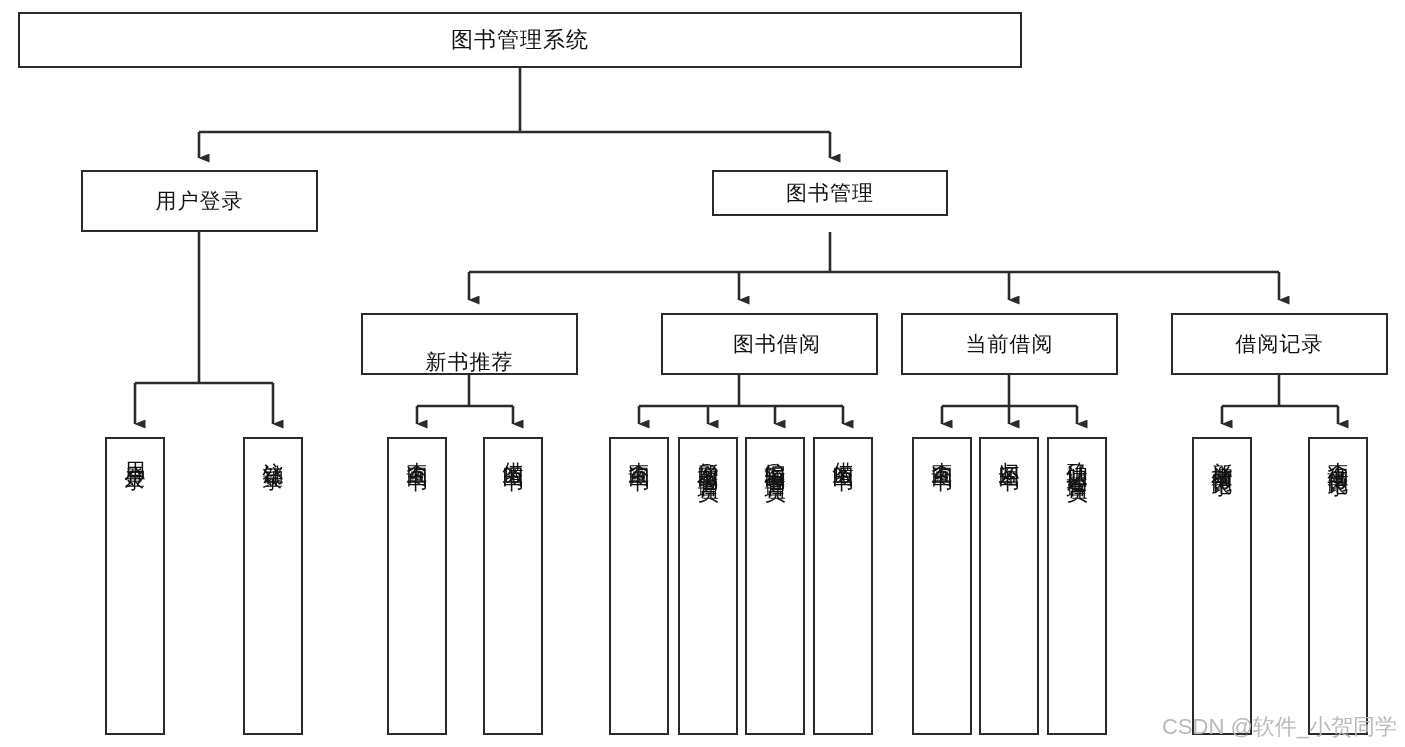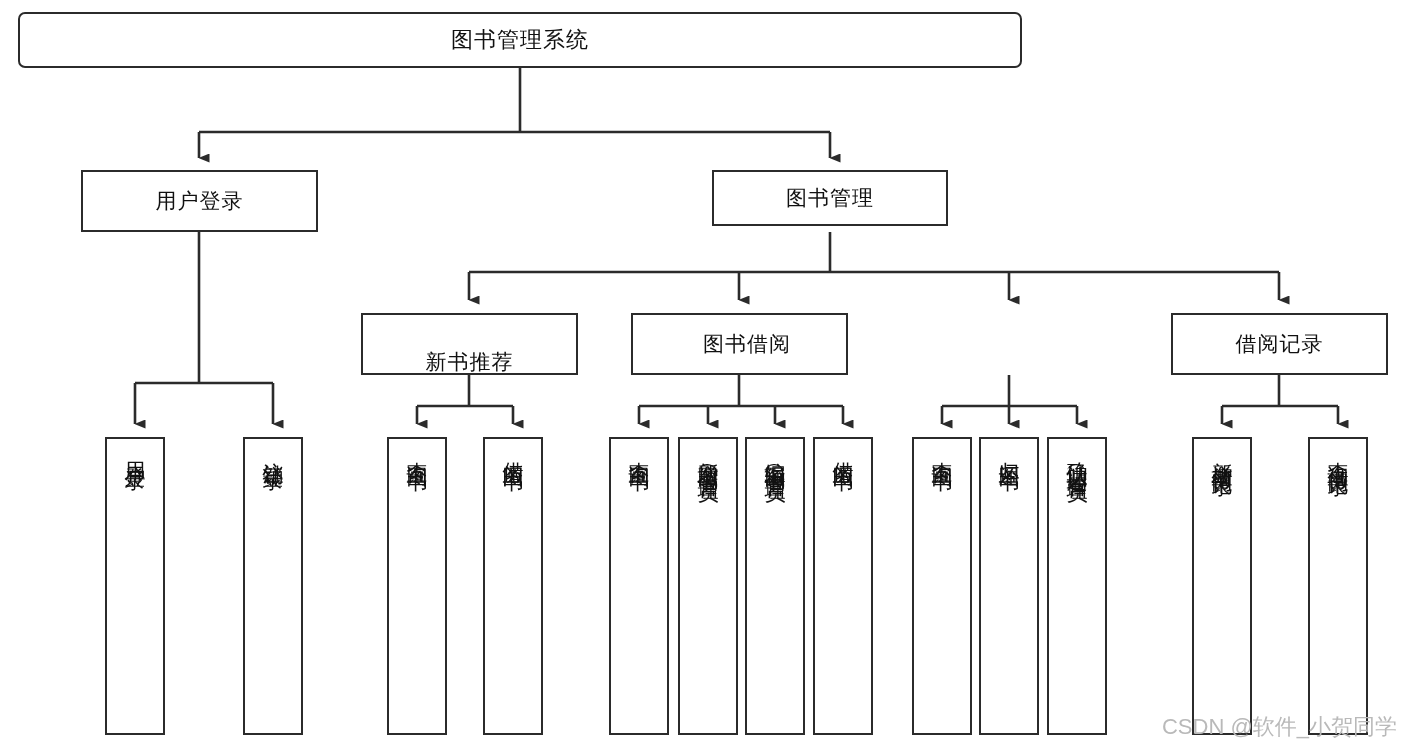--- a/index.html
+++ b/index.html
@@ -116,36 +116,39 @@
       <line x1="1009" y1="406" x2="1009" y2="424" marker-end="url(#arrowhead)"></line>
       <line x1="1077" y1="406" x2="1077" y2="424" marker-end="url(#arrowhead)"></line>
 
       <line x1="1279" y1="375" x2="1279" y2="406"></line>
       <line x1="1222" y1="406" x2="1338" y2="406"></line>
       <line x1="1222" y1="406" x2="1222" y2="424" marker-end="url(#arrowhead)"></line>
       <line x1="1338" y1="406" x2="1338" y2="424" marker-end="url(#arrowhead)"></line>
     </g>
   </svg>
 
-  <div class="node node-h node-root" style="left:18px; top:12px; width:1004px; height:56px;border-radius:7px;">
+  <div class="node node-h node-root" style="left:18px; top:12px; width:1004px; height:56px;">
     <span class="node-label">图书管理系统</span>
   </div>
 
   <div class="node node-h" style="left:81px; top:170px; width:237px; height:62px;">
     <span class="node-label">用户登录</span>
   </div>
-  <div class="node node-h" style="left:712px; top:170px; width:236px; height:56px;">
+  <div class="node node-h" style="left:712px; top:170px; width:236px; height:46px;">
     <span class="node-label">图书管理</span>
   </div>
 
   <div class="node node-h" style="left:361px; top:313px; width:217px; height:62px;align-items:flex-end;">
     <span class="node-label">新书推荐</span>
   </div>
-  <div class="node node-h" style="left:631px; top:313px; width:217px; height:62px;padding-left:15px;">
+  <div class="node node-h" style="left:661px; top:313px; width:217px; height:62px;padding-left:15px;">
     <span class="node-label">图书借阅</span>
+  </div>
+  <div class="node node-h" style="left:901px; top:313px; width:217px; height:62px;">
+    <span class="node-label">当前借阅</span>
   </div>
   <div class="node node-h" style="left:1171px; top:313px; width:217px; height:62px;align-items:center;">
     <span class="node-label">借阅记录</span>
   </div>
 
   <div class="node node-v" style="left:105px; top:437px; width:60px; height:298px;">
     <span class="node-label">用户登录</span>
   </div>
   <div class="node node-v" style="left:243px; top:437px; width:60px; height:298px;">
     <span class="node-label">注销登录</span>

